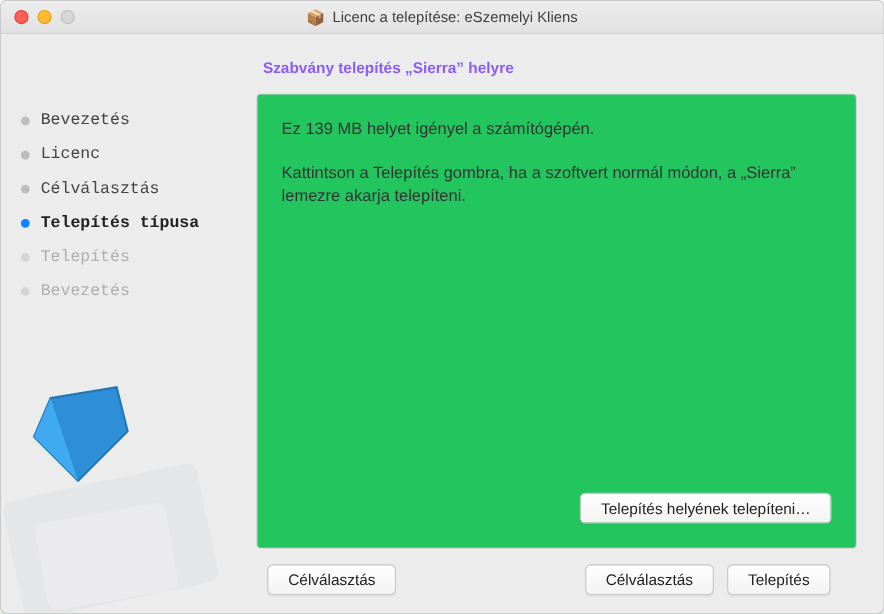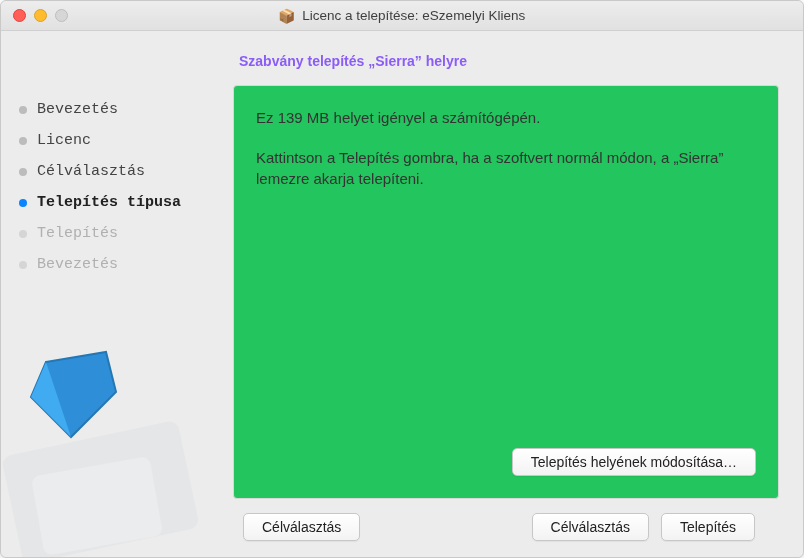--- a/index.html
+++ b/index.html
@@ -219,21 +219,21 @@
       </svg>
     </div>
 
     <div class="main">
       <div class="heading">Szabvány telepítés „Sierra” helyre</div>
 
       <div class="panel">
         <p>Ez 139 MB helyet igényel a számítógépén.</p>
         <p>Kattintson a Telepítés gombra, ha a szoftvert normál módon, a „Sierra” lemezre akarja telepíteni.</p>
         <div class="change-row">
-          <button class="btn">Telepítés helyének módosítása…</button>
+          <button class="btn">Telepítés helyének telepíteni…</button>
         </div>
       </div>
 
       <div class="footer">
         <button class="btn">Célválasztás</button>
         <div class="spacer"></div>
         <button class="btn">Célválasztás</button>
         <button class="btn">Telepítés</button>
       </div>
     </div>

